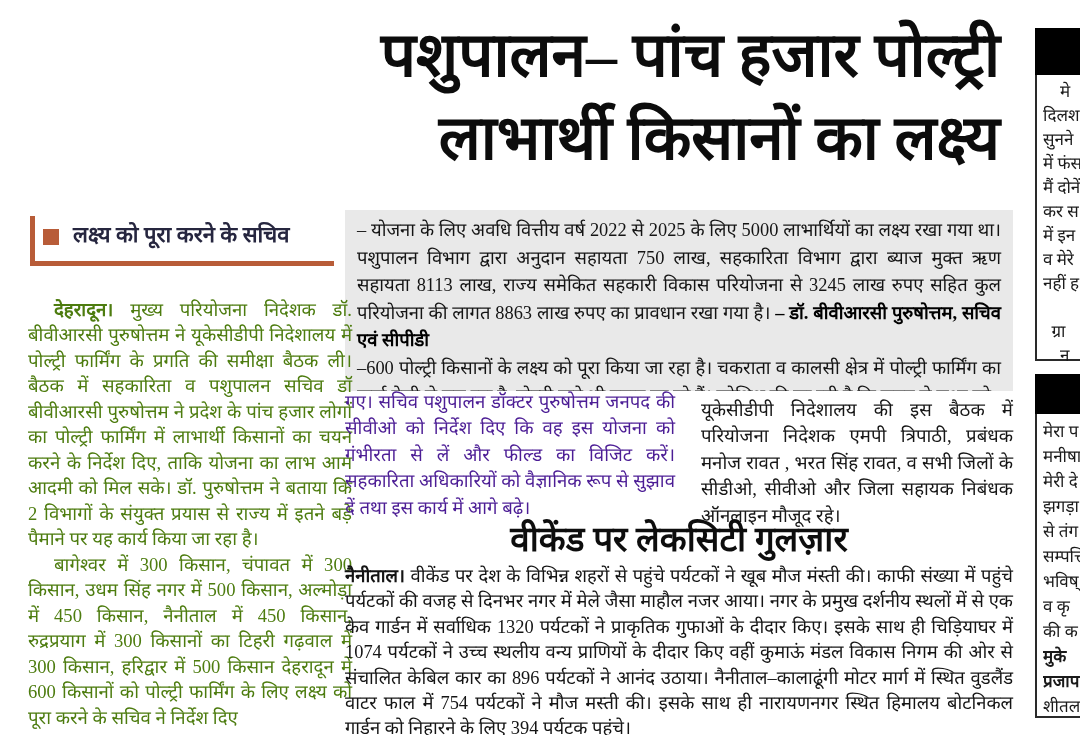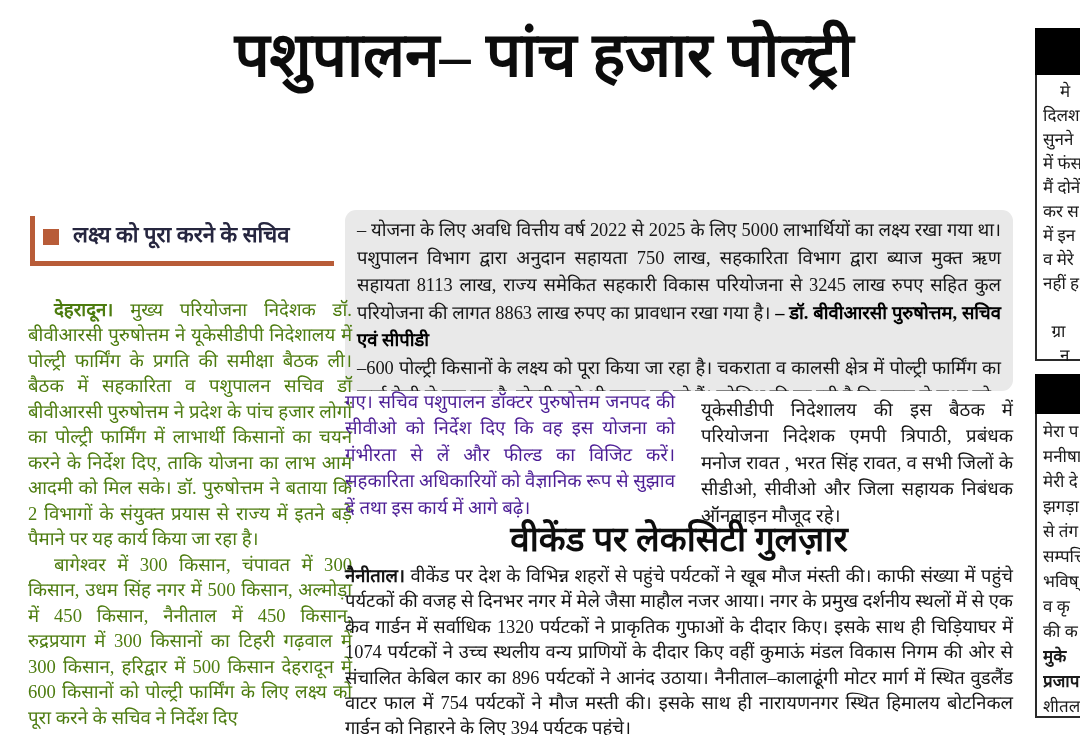--- a/index.html
+++ b/index.html
@@ -1,31 +1,31 @@
 <!DOCTYPE html>
 <html style="--accent: #b85c38; --highlight_bg: #e9e9e9; --subhead_text: #26263f;"><head>
 <meta charset="utf-8">
 <style>
   html,body{margin:0;padding:0;background:#fff;}
   .page{position:relative;width:1080px;height:735px;background:#ffffff;overflow:hidden;
         font-family:"Liberation Serif","DejaVu Serif",serif;color:#111;}
 
-  .headline{position:absolute;left:88px;top:14px;width:912px;text-align:center;
+  .headline{position:absolute;left:88px;top:14px;width:912px;text-align:right;
             font-size:62px;font-weight:700;line-height:1.34;color:#0c0c0c;letter-spacing:0px;}
 
   .subhead{position:absolute;left:30px;top:216px;width:304px;box-sizing:border-box;
            border-left:5px solid var(--accent);border-bottom:5px solid var(--accent);
            padding:2px 0 10px 8px;font-size:22px;font-weight:700;
            color:var(--subhead_text);line-height:1.5;}
   .subhead .sq{display:inline-block;width:16px;height:16px;background:var(--accent);
                margin-right:14px;vertical-align:middle;}
 
   .highlight{position:absolute;left:345px;top:210px;width:668px;height:181px;
              box-sizing:border-box;background:var(--highlight_bg);padding:7px 12px 6px 12px;
-             font-size:18.4px;line-height:1.5;text-align:justify;color:#141414;overflow:hidden;border-radius:11px;}
+             font-size:18.4px;line-height:1.5;text-align:justify;color:#141414;overflow:hidden;}
   .highlight strong{font-weight:700;color:#000;}
 
   .left-col{position:absolute;left:28px;top:297px;width:324px;font-size:18.6px;
             line-height:1.37;text-align:justify;color:#4d7c0f;}
   .left-col p{margin:0;text-indent:26px;}
   .left-col strong{font-weight:700;}
 
   .mid-col{position:absolute;left:345px;top:389px;width:330px;font-size:18.6px;
            line-height:1.42;text-align:justify;color:#4c1d95;}
   .right-col{position:absolute;left:701px;top:397px;width:312px;font-size:18.6px;
@@ -49,20 +49,21 @@
   .sb-box2 .sb-line{height:25px;line-height:25px;}
   .sb-line.bold{font-weight:700;}
 </style>
 </head>
 <body>
 
 <div class="page">
 
   <div class="headline">
     <div>पशुपालन– पांच हजार पोल्ट्री</div>
+    <div>लाभार्थी किसानों का लक्ष्य</div>
   </div>
 
   <div class="subhead">
     <span class="sq"></span><span>लक्ष्य को पूरा करने के सचिव</span>
   </div>
 
   <div class="highlight">
     <div><span>– योजना के लिए अवधि वित्तीय वर्ष 2022 से 2025 के लिए 5000 लाभार्थियों का लक्ष्य रखा गया था।  पशुपालन विभाग द्वारा अनुदान सहायता 750 लाख, सहकारिता विभाग द्वारा ब्याज मुक्त ऋण सहायता 8113 लाख, राज्य समेकित सहकारी विकास परियोजना से 3245 लाख रुपए सहित कुल परियोजना की लागत 8863 लाख रुपए का प्रावधान रखा गया है। </span><strong>– डॉ. बीवीआरसी पुरुषोत्तम, सचिव एवं सीपीडी</strong></div>
     <div>–600 पोल्ट्री किसानों के लक्ष्य को पूरा किया जा रहा है। चकराता व कालसी क्षेत्र में पोल्ट्री फार्मिंग का कार्य तेजी से चल रहा है, पोल्ट्री बाड़े भी बनाए जा रहे हैं। कोशिश की जा रही है कि समय से लक्ष्य को</div>
 

